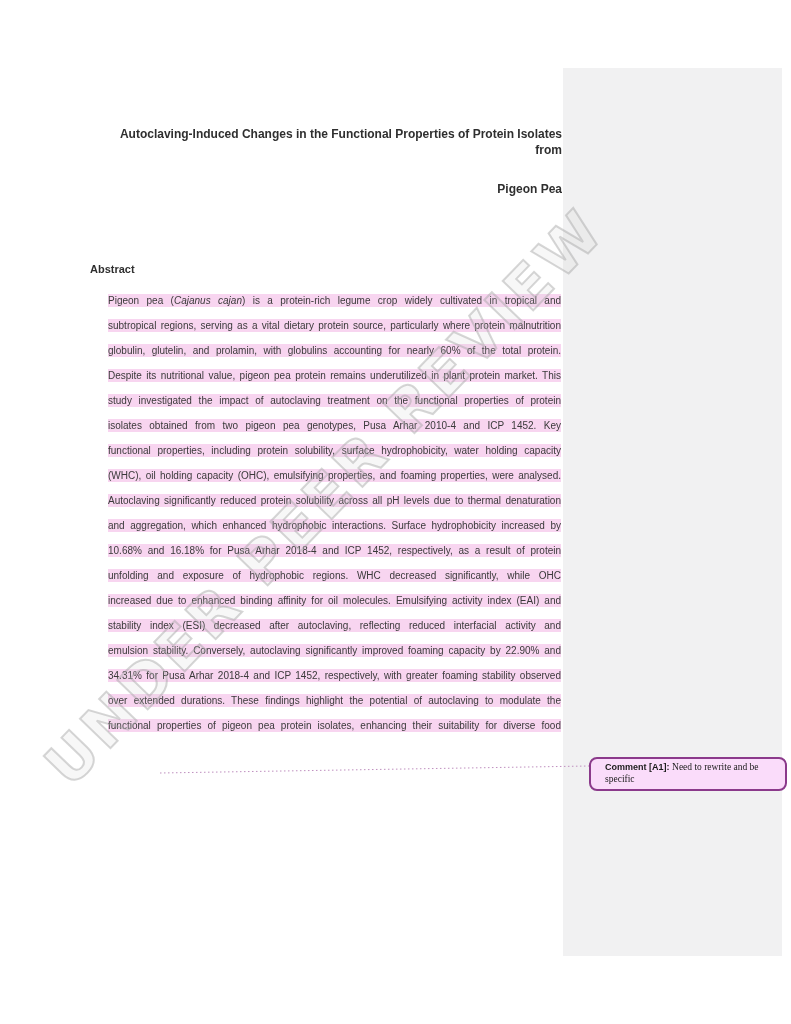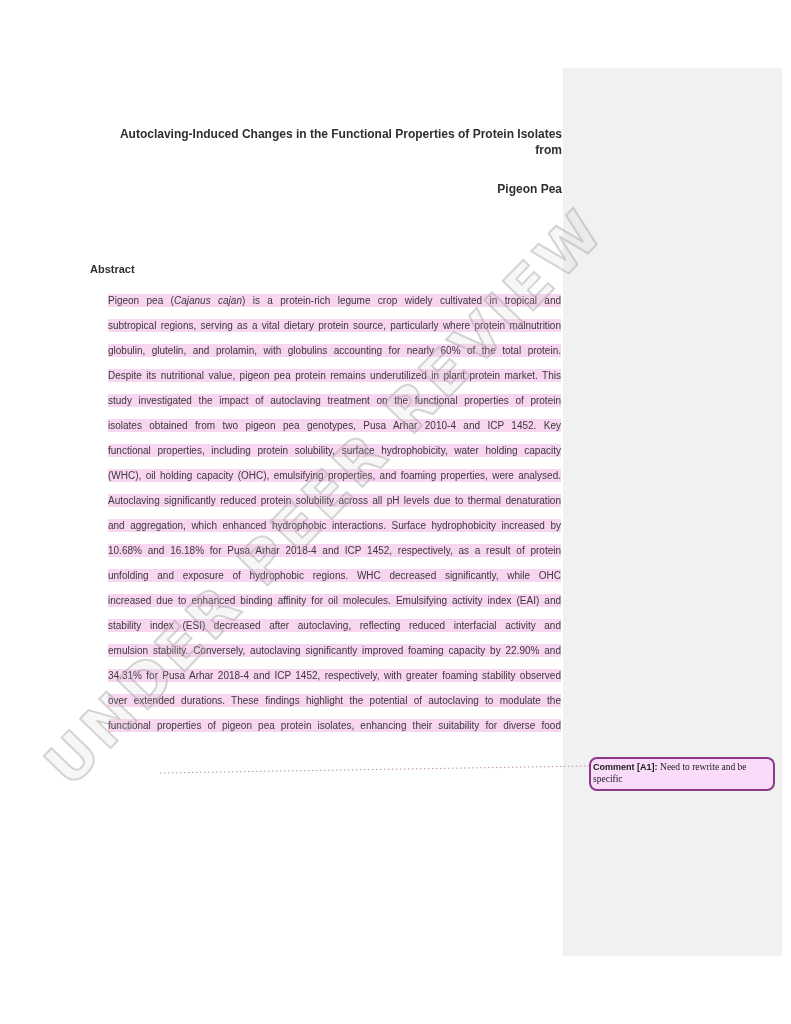--- a/index.html
+++ b/index.html
@@ -89,21 +89,21 @@
     pointer-events:none;
     z-index:4;
   }
   .comment-box{
     position:absolute;
     left:589px;top:757px;
     width:175px;
     background:#fadcfa;
     border:2px solid #8b3a8b;
     border-radius:8px;
-    padding:3px 5px 4px 2px;
+    padding:3px 5px 4px 14px;
     font-size:9px;
     line-height:11.5px;
     color:#1a1a1a;
     z-index:5;
   }
   .comment-label{
     font-family:"Liberation Sans","DejaVu Sans",sans-serif;
     font-weight:bold;
   }
   .comment-text{

